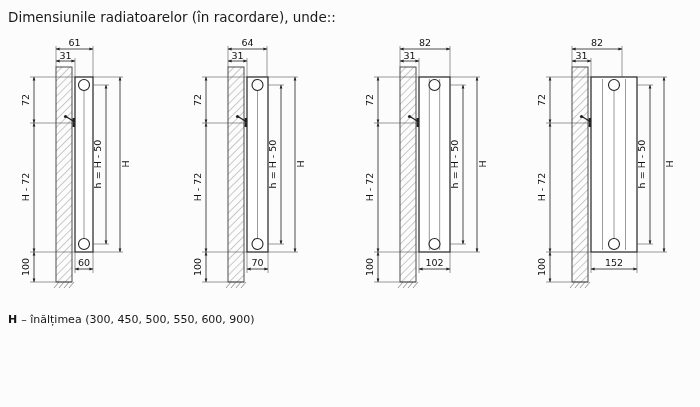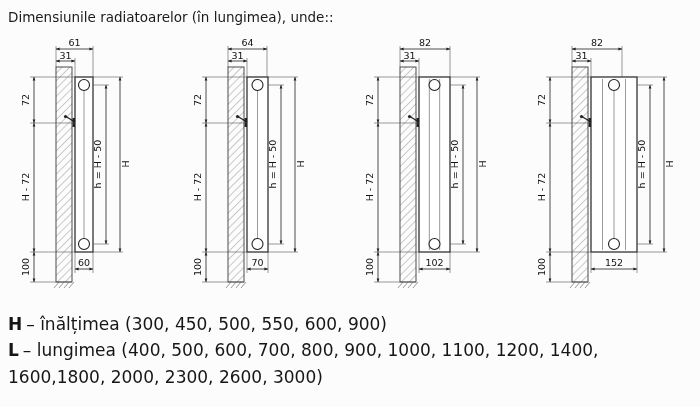--- a/index.html
+++ b/index.html
@@ -25,42 +25,42 @@
   .wall{fill:url(#hatch);stroke:#3a3a3a;stroke-width:0.9;}
   .rad{fill:#ffffff;stroke:#222222;stroke-width:1.2;}
   .port{fill:#ffffff;stroke:#222222;stroke-width:1.1;}
   .thin{stroke:#555555;stroke-width:0.6;}
   .dim{stroke:#222222;stroke-width:0.8;}
   .bracket{stroke:#222222;stroke-width:1.4;}
   .lbl{font-family:"DejaVu Sans", sans-serif;font-size:9.5px;fill:#111111;}
   .legend{
     margin-top:12px;
     padding-left:8px;
-    font-size:17px;
+    font-size:11px;
     line-height:1.55;
     color:#161616;
   }
   .legend-line b{font-weight:700;}
   .legend-line span{margin-left:4px;}
 </style>
 </head>
 <body>
 
 <svg width="0" height="0" style="position:absolute" aria-hidden="true">
   <defs>
     <pattern id="hatch" width="5.5" height="5.5" patternUnits="userSpaceOnUse" patternTransform="rotate(45)">
       <line x1="0" y1="0" x2="0" y2="5.5" stroke="#8a8a8a" stroke-width="0.9"></line>
     </pattern>
     <marker id="ma" viewBox="0 0 10 10" refX="9" refY="5" markerWidth="7" markerHeight="5" orient="auto-start-reverse">
       <path d="M0,1.5 L9,5 L0,8.5 z" fill="#222222"></path>
     </marker>
   </defs>
 </svg>
 
-<div class="page-title">Dimensiunile radiatoarelor (în lungimea), unde::</div>
+<div class="page-title">Dimensiunile radiatoarelor (în racordare), unde::</div>
 
 <div class="diagrams" id="diagrams">
     <svg class="diagram" width="166" height="262" viewBox="0 0 166 262" role="img">
       <rect x="50" y="30" width="16" height="215" class="wall"></rect>
       <g>
         <line x1="53" y1="245" x2="48" y2="251" class="thin"></line>
         <line x1="58" y1="245" x2="53" y2="251" class="thin"></line>
         <line x1="63" y1="245" x2="58" y2="251" class="thin"></line>
         <line x1="68" y1="245" x2="63" y2="251" class="thin"></line>
       </g>
@@ -270,16 +270,13 @@
       <text x="123" y="127" class="lbl" text-anchor="middle" transform="rotate(-90 123 127)">h = H - 50</text>
       <text x="151" y="127" class="lbl" text-anchor="middle" transform="rotate(-90 151 127)">H</text>
       <text x="92" y="229" class="lbl" text-anchor="middle">152</text>
     </svg>
   </div>
 
 <div class="legend">
   <div class="legend-line">
     <b>H</b><span>– înălțimea (300, 450, 500, 550, 600, 900)</span>
   </div>
-  <div class="legend-line">
-    <b>L</b><span>– lungimea (400, 500, 600, 700, 800, 900, 1000, 1100, 1200, 1400, 1600,1800, 2000, 2300, 2600, 3000)</span>
-  </div>
 </div>
 
 </body></html>

